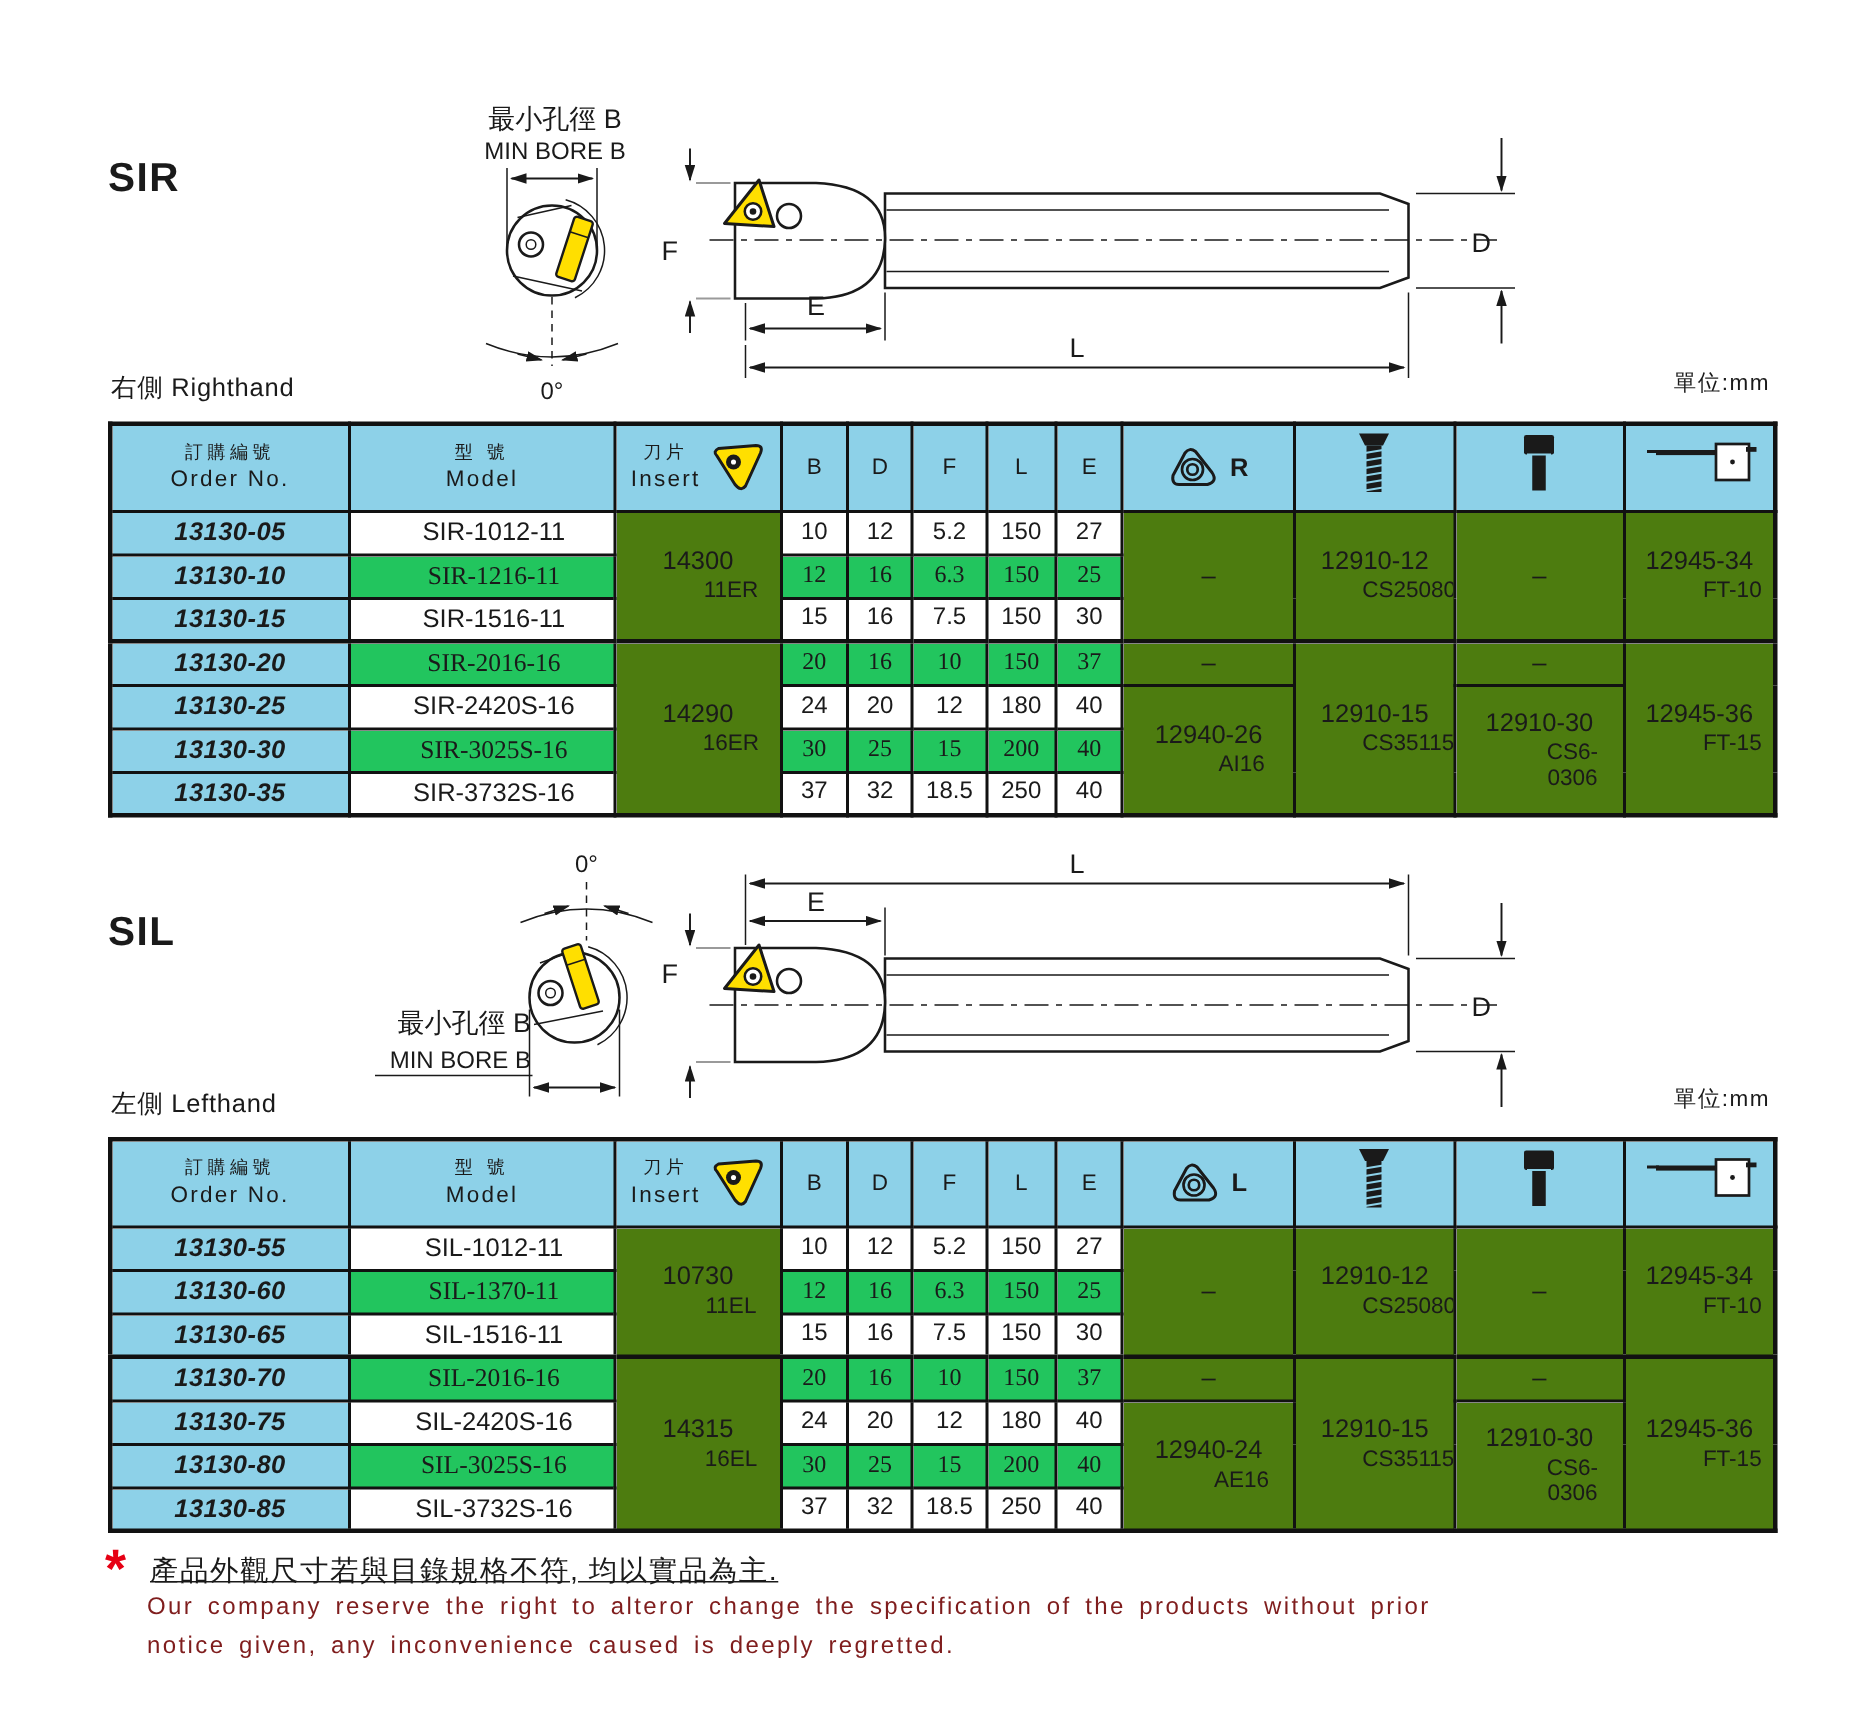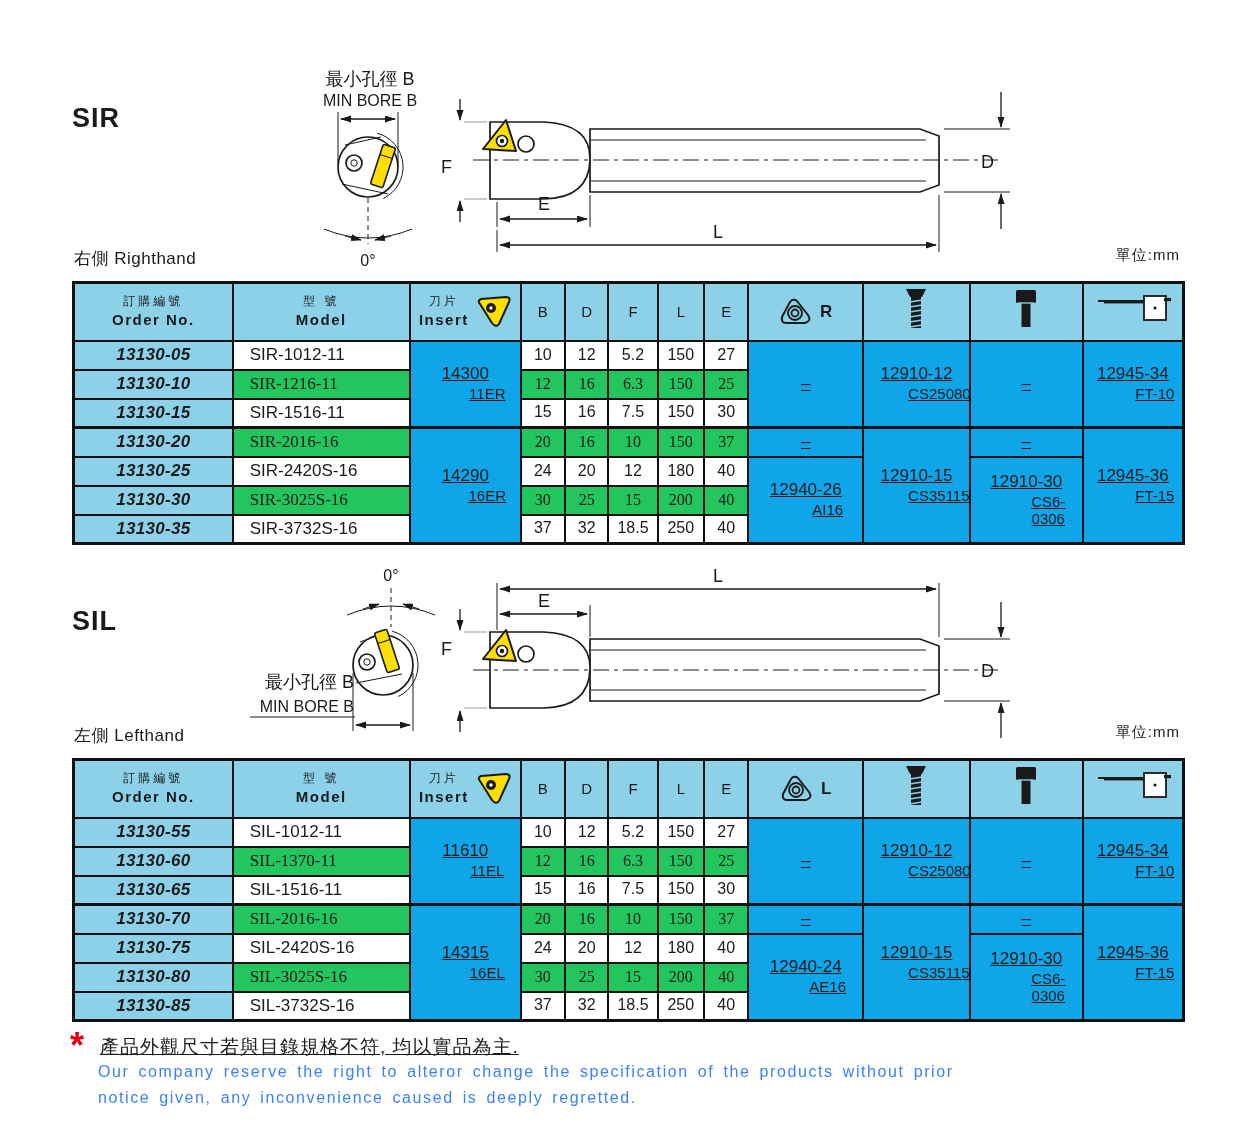--- a/index.html
+++ b/index.html
@@ -9,35 +9,35 @@
   .sec-label{font-size:27px;font-weight:bold;letter-spacing:1px;}
   .hand{font-size:17px;letter-spacing:0.5px;}
   .unit{font-size:15px;width:110px;text-align:right;letter-spacing:1px;}
 
   table.t{border-collapse:collapse;table-layout:fixed;border:3px solid #111;background:#fff;}
   .t th,.t td{border:2px solid #111;padding:0;text-align:center;vertical-align:middle;line-height:1.18;overflow:hidden;}
   tr.hdr{height:58px;}
   tr.rw{height:29px;}
   .t th{background:#8dd1e8;font-weight:normal;}
   .hzh{font-size:12px;letter-spacing:3px;}
-  .hen{font-size:15px;font-weight:bold;letter-spacing:1.5px;margin-top:3px;}
+  .hen{font-size:15px;font-weight:normal;letter-spacing:1.5px;margin-top:3px;}
   .hdim{font-size:15px;font-weight:bold;}
   .hflex{display:flex;align-items:center;justify-content:center;gap:7px;}
   .blue{background:#22c55e;font-family:Liberation Serif, serif;}
   td.order{font-size:17px;font-weight:bold;font-style:italic;letter-spacing:0.3px;background:#8dd1e8;}
-  td.model{font-size:17px;text-align:left;padding-left:16px;}
+  td.model{font-size:17px;text-align:center;padding-left:16px;}
   td.dim{font-size:16px;}
-  td.mg{background:#0ea5e9;font-size:17px;text-decoration:underline;}
+  td.mg{background:#4d7c0f;font-size:17px;}
   .sub{font-size:15px;margin-top:1px;margin-left:44px;}
   .dash{font-size:18px;}
   tr.gsep td{border-top:3px solid #111;}
 
   .note-star{color:#e60014;font-size:36px;font-weight:bold;line-height:1;}
   .note-zh{font-size:19px;letter-spacing:1px;}
-  .note-en{font-size:16px;letter-spacing:1.6px;word-spacing:3px;color:#3b82f6;}
+  .note-en{font-size:16px;letter-spacing:1.6px;word-spacing:3px;color:#7f1d1d;}
 
   svg text{font-family:"Liberation Sans","DejaVu Sans",sans-serif;fill:#1a1a1a;}
   .dline{stroke:#1a1a1a;stroke-width:1.3;fill:none;}
   .thin{stroke:#1a1a1a;stroke-width:1;fill:none;}
   .outline{stroke:#1a1a1a;stroke-width:1.7;fill:#ffffff;}
   .gray{stroke:#9a9a9a;stroke-width:1.2;fill:none;}
 </style>
 </head>
 <body>
 
@@ -432,21 +432,21 @@
           <rect x="50" y="4" width="22" height="24" fill="#fff" stroke="#1a1a1a" stroke-width="1.8"></rect>
           <circle cx="61" cy="16" r="1.6" fill="#1a1a1a"></circle>
           <rect x="70" y="6" width="7" height="3.2" fill="#1a1a1a"></rect>
         </svg>
       </th>
     </tr>
     <tr class="rw">
       <td class="order">13130-55</td>
       <td class="model">SIL-1012-11</td>
       <td class="mg" rowspan="3">
-            <div>11610</div>
+            <div>10730</div>
             <div class="sub">11EL</div>
           </td>
       <td class="dim">10</td>
       <td class="dim">12</td>
       <td class="dim">5.2</td>
       <td class="dim">150</td>
       <td class="dim">27</td>
       <td class="mg dash" rowspan="3">–</td>
       <td class="mg" rowspan="3">
             <div>12910-12</div>

